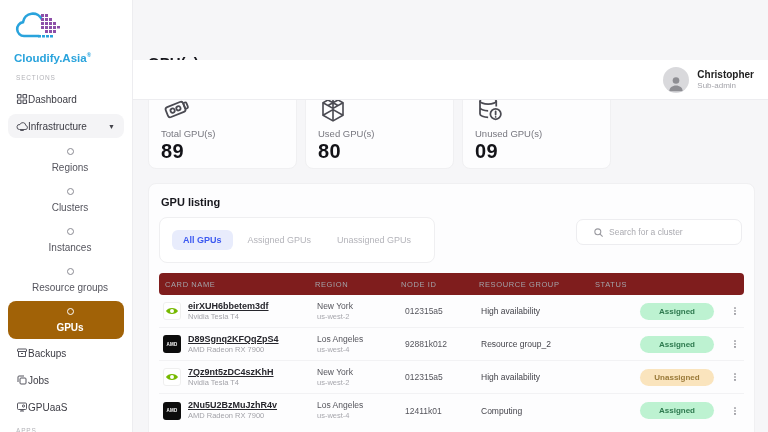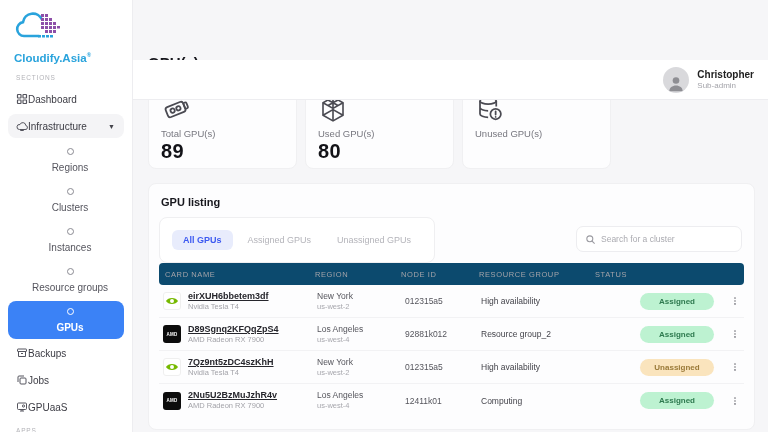--- a/index.html
+++ b/index.html
@@ -18,44 +18,44 @@
   .logo { margin:2px 0 2px 6px; }
   .brand { font-size:11.5px; font-weight:bold; color:#29a3dc; margin:2px 0 10px 6px; }
   .brand sup { font-size:6px; }
   .seclabel { font-size:6.5px; letter-spacing:.8px; color:#b3b3b8; margin:8px 0 6px 8px; }
   .navitem { display:flex; align-items:center; font-size:10px; color:#3c3c44; padding:6px 8px; border-radius:8px; margin-bottom:3px; cursor:pointer; position:relative; }
   .navitem .nicon { display:flex; color:#55555e; }
   .navitem.group { background:#f4f4f6; }
   .navitem .caret { position:absolute; right:9px; font-size:7px; color:#44444c; }
   .subitem { display:flex; align-items:center; gap:7px; font-size:10px; color:#55555e; padding:6.5px 8px 6.5px 16px; border-radius:8px; margin-bottom:2px; cursor:pointer;flex-direction:column; }
   .subitem .dot { width:7px; height:7px; border:1.3px solid #8a8a92; border-radius:50%; flex:none; }
-  .subitem.active { background:#3b82f6; color:#fff; font-weight:bold; }
+  .subitem.active { background:#a16207; color:#fff; font-weight:bold; }
   .subitem.active .dot { border-color:#fff; }
 
   
   .main { position:absolute; left:133px; top:40px; right:0; bottom:0; padding:12px 13px 0 15px; }
   .pagetitle { font-size:15px; font-weight:bold; color:#17171d; margin:2px 0 12px 0; }
 
   .statrow { display:flex; gap:8px; margin-bottom:14px;align-items:center; }
   .statcard { width:149px; height:86px; background:#fdfdfe; border:1px solid #f0f0f2; border-radius:8px; padding:10px 12px; }
   .statcard .sicon { color:#4a4a52; height:30px; display:flex; align-items:center; }
   .statlabel { font-size:9.5px; color:#77777f; margin:4px 0 1px 0; }
   .statvalue { font-size:20px; font-weight:bold; color:#131318; letter-spacing:.5px; }
 
   .listing { background:#fdfdfe; border:1px solid #f0f0f2; border-radius:8px; padding:10px 10px 12px 10px; position:relative; }
   .listtitle { font-size:11px; font-weight:bold; color:#17171d; margin:2px 0 9px 2px; }
   .tabs { display:inline-flex; align-items:center; gap:4px; border:1px solid #efeff1; border-radius:8px; padding:12px; background:#fff; }
   .tab { font-size:9px; color:#b4b4ba; padding:5px 11px; border-radius:6px; cursor:pointer; white-space:nowrap; }
   .tab.active { background:#e8ecfc; color:#3d5af1; font-weight:bold; }
-  .searchbox { position:absolute; right:12px; top:42px; width:166px; height:26px; border:1px solid #ededf0; border-radius:7px; background:#fff; display:flex; align-items:center; padding:0 8px; gap:5px; }
+  .searchbox { position:absolute; right:12px; top:35px; width:166px; height:26px; border:1px solid #ededf0; border-radius:7px; background:#fff; display:flex; align-items:center; padding:0 16px; gap:5px; }
   .searchbox input { border:none; outline:none; font-size:8.5px; color:#55555e; width:100%; font-family:"Liberation Sans", sans-serif; background:transparent; }
   .searchbox input::placeholder { color:#ababb1; }
 
   .tgrid { display:grid; grid-template-columns:150px 86px 78px 116px 1fr 18px; align-items:center; }
-  .thead { background:#0c4a6e; border-radius:4px; height:22px; }
+  .thead { background:#7f1d1d; border-radius:4px; height:22px; margin-top:10px; }
   .thead div { font-size:7.5px; letter-spacing:.6px; color:#a3a3a9; padding-left:6px; }
   .trow { height:33px; border-bottom:1px solid #f2f2f4; }
   .trow:last-child { border-bottom:none; }
   .c-card { display:flex; align-items:center; gap:7px; padding-left:4px; }
   .vendor { width:18px; height:18px; border-radius:3px; flex:none; display:flex; align-items:center; justify-content:center; }
   .vendor.nv { background:#fff; border:1px solid #efefef; }
   .vendor.amd { background:#0c0c0c; color:#fff; font-size:4.5px; font-weight:bold; letter-spacing:.2px; }
   .cid { font-size:9px; font-weight:bold; color:#26262c; text-decoration:underline; cursor:pointer; display:block; line-height:1.25; }
   .cmodel { font-size:7.5px; color:#a3a3a9; line-height:1.25; }
   .c-region { font-size:8.5px; color:#55555c; padding-left:8px; line-height:1.3; }
@@ -240,20 +240,21 @@
     <div class="statcard">
       <div class="sicon">
         <svg width="30" height="30" viewBox="0 0 24 24" fill="none" stroke="currentColor" stroke-width="1.4">
             <ellipse cx="10.5" cy="5.5" rx="6.5" ry="2.6"></ellipse>
             <path d="M4 5.5v10.5c0 1.4 2.9 2.6 6.5 2.6M4 10.8c0 1.4 2.9 2.6 6.5 2.6M17 5.5v4.5"></path>
             <circle cx="16.5" cy="16" r="4.2"></circle>
             <path d="M16.5 13.8v2.6M16.5 18.3v.01" stroke-linecap="round"></path>
           </svg>
       </div>
       <div class="statlabel">Unused GPU(s)</div>
+      <div class="statvalue">09</div>
     </div>
   </div>
 
   <div class="listing">
     <div class="listtitle">GPU listing</div>
 
     <div class="tabs">
       <div class="tab active">All GPUs</div>
       <div class="tab">Assigned GPUs</div>
       <div class="tab">Unassigned GPUs</div>

